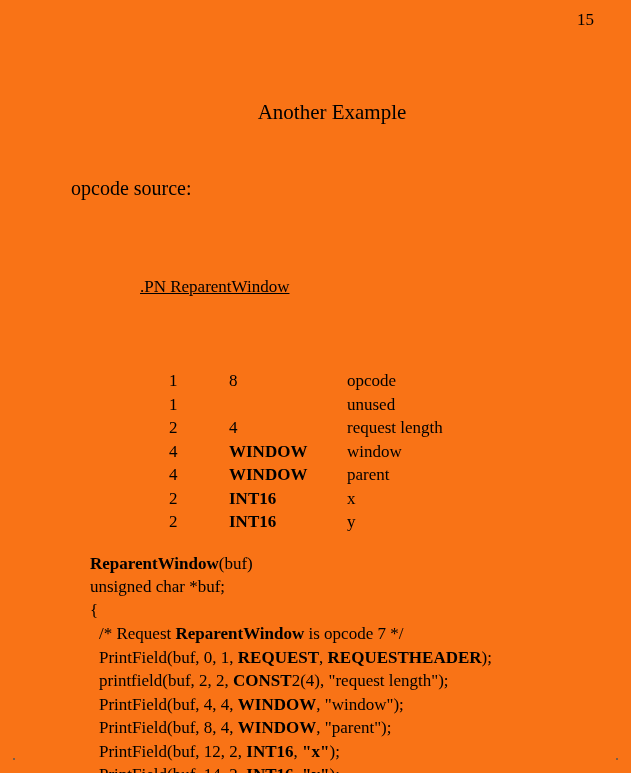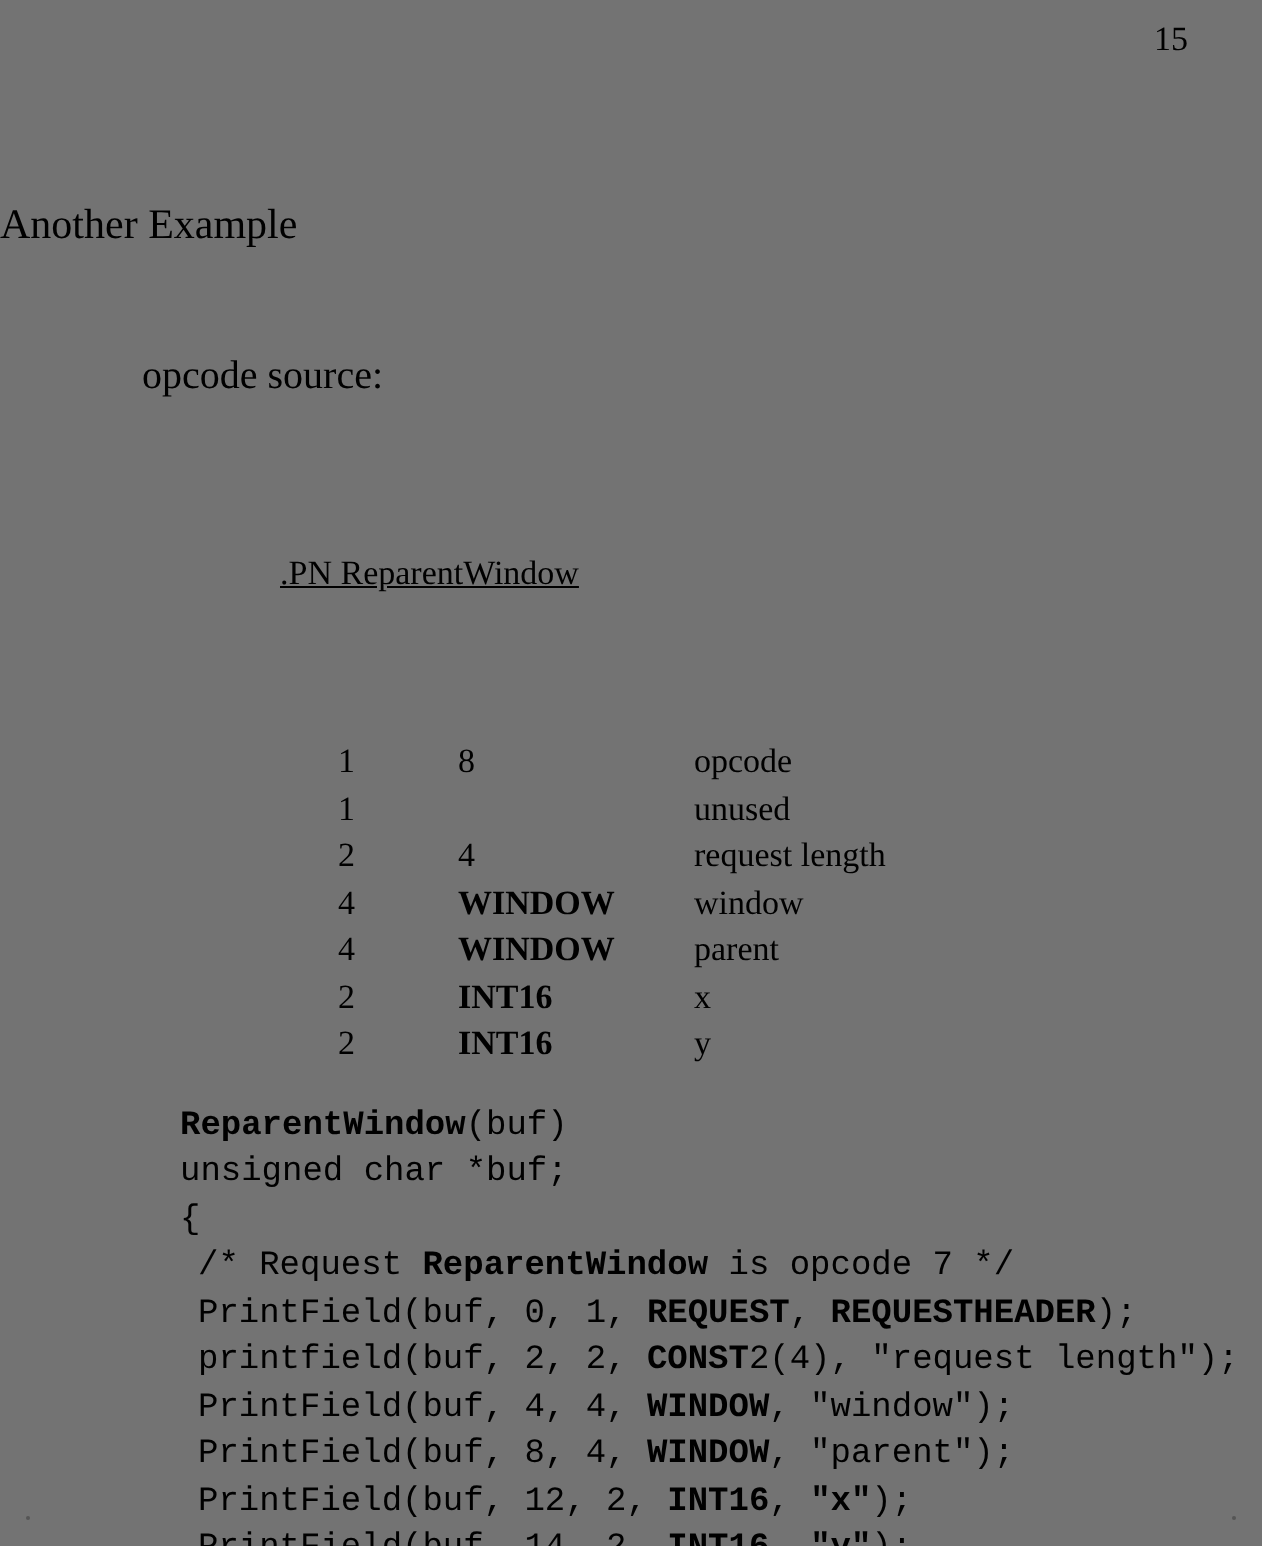--- a/index.html
+++ b/index.html
@@ -1,37 +1,38 @@
 <!DOCTYPE html>
 <html><head>
 <meta charset="utf-8">
 <style>
   html, body { margin: 0; padding: 0; background: #e8e8e8; }
   .page {
     position: relative;
     width: 631px;
     height: 773px;
-    background: #737373;
+    background: #f97316;
     overflow: hidden;
     font-family: "Liberation Serif", "DejaVu Serif", serif;
     color: #000000;
   }
   .page-number {
     position: absolute;
     top: 10px;
     right: 37px;
     font-size: 17px;
   }
   .title {
     position: absolute;
     top: 100px;
     left: 0;
     width: 592px;
-    text-align: left;
+    text-align: center;
     font-size: 21px;
+    padding-left: 36px;
   }
   .section-label {
     position: absolute;
     top: 177px;
     left: 71px;
     font-size: 20px;
   }
   .troff-block {
     position: absolute;
     top: 228px;
@@ -48,21 +49,21 @@
   .t-row .c3 { position: absolute; left: 207px; }
   .code-block {
     position: absolute;
     top: 481px;
     left: 90px;
     width: 480px;
     font-size: 17px;
     line-height: 23.5px;
     white-space: pre;
   }
-  .code-line { display: block; height: 23.5px; font-family: Liberation Mono, monospace; }
+  .code-line { display: block; height: 23.5px; }
   .code-line.ind { padding-left: 9px; }
   .bold { font-weight: bold; }
   .artifact-dot {
     position: absolute;
     width: 2px;
     height: 2px;
     background: #555555;
     border-radius: 50%;
   }
   .artifact-dot.left  { left: 13px;  top: 758px; }

